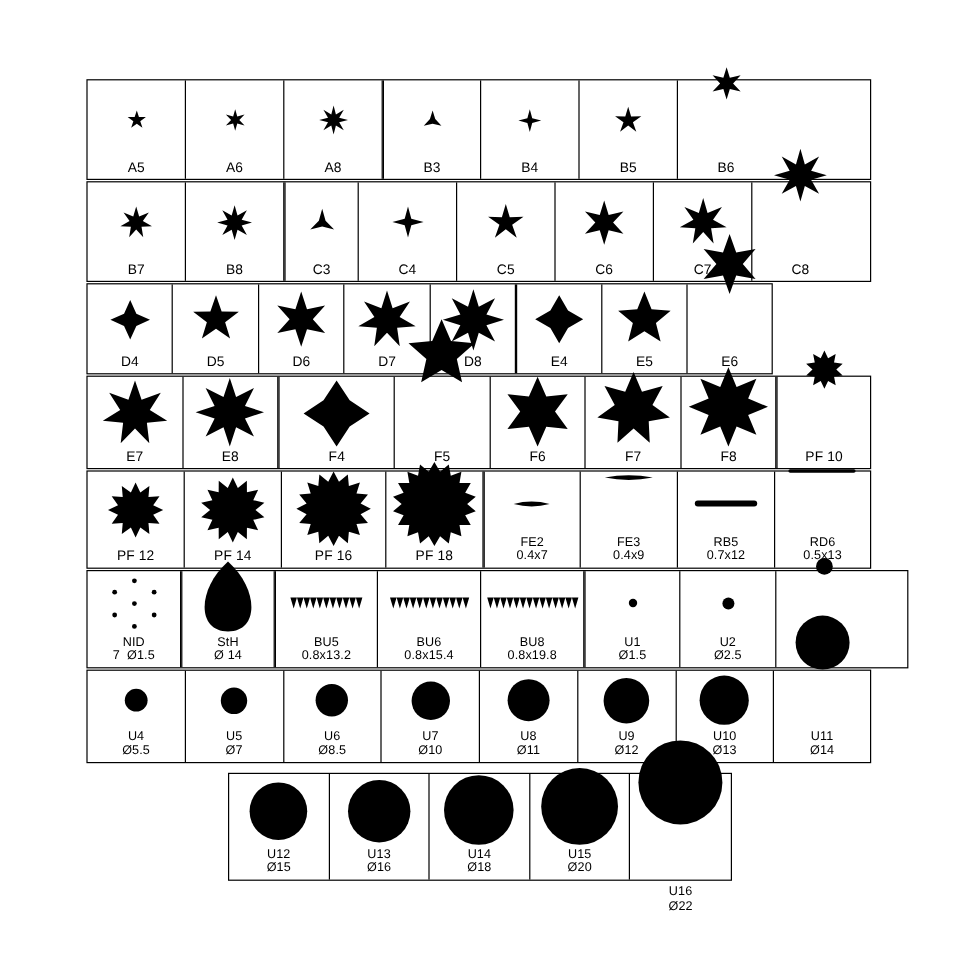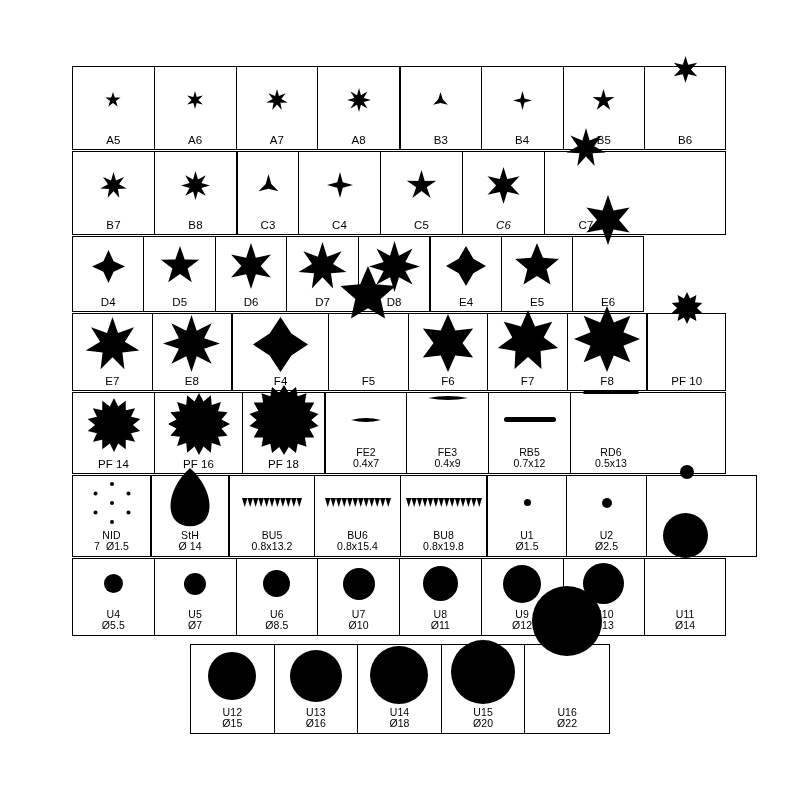--- a/index.html
+++ b/index.html
@@ -76,28 +76,20 @@
       <div class="cell" style="width: 82px;">
         <div class="shape">
           <svg width="24" height="24" viewBox="-12 -12 24 24">
             <path d="M0.00,-9.00L1.71,-2.96L7.79,-4.50L3.42,0.00L7.79,4.50L1.71,2.96L0.00,9.00L-1.71,2.96L-7.79,4.50L-3.42,0.00L-7.79,-4.50L-1.71,-2.96Z" fill="#000000"></path>
           </svg>
         </div>
         <div class="label">A6</div>
       </div>
       <div class="cell" style="width: 82px;">
         <div class="shape">
-          <svg width="28" height="28" viewBox="-14 -14 28 28">
-            <path d="M0.00,-11.00L1.91,-3.96L8.60,-6.86L4.29,-0.98L10.72,2.45L3.44,2.74L4.77,9.91L0.00,4.40L-4.77,9.91L-3.44,2.74L-10.72,2.45L-4.29,-0.98L-8.60,-6.86L-1.91,-3.96Z" fill="#000000"></path>
-          </svg>
-        </div>
-        <div class="label">A7</div>
-      </div>
-      <div class="cell" style="width: 82px;">
-        <div class="shape">
           <svg width="30" height="30" viewBox="-15 -15 30 30">
             <path d="M0.00,-12.00L1.93,-4.66L8.49,-8.49L4.66,-1.93L12.00,0.00L4.66,1.93L8.49,8.49L1.93,4.66L0.00,12.00L-1.93,4.66L-8.49,8.49L-4.66,1.93L-12.00,0.00L-4.66,-1.93L-8.49,-8.49L-1.93,-4.66Z" fill="#000000"></path>
           </svg>
         </div>
         <div class="label">A8</div>
       </div>
       <div class="cell sep" style="width: 82px;">
         <div class="shape">
           <svg width="23" height="23" viewBox="-11.5 -11.5 23 23">
             <path d="M0.00,-8.50L2.21,-1.27L7.36,4.25L0.00,2.55L-7.36,4.25L-2.21,-1.28Z" fill="#000000"></path>
@@ -164,36 +156,44 @@
         <div class="label">C4</div>
       </div>
       <div class="cell" style="width: 82px;">
         <div class="shape">
           <svg width="37" height="37" viewBox="-18.5 -18.5 37 37">
             <path d="M0.00,-15.50L3.28,-4.51L14.74,-4.79L5.31,1.72L9.11,12.54L0.00,5.58L-9.11,12.54L-5.31,1.72L-14.74,-4.79L-3.28,-4.51Z" fill="#000000"></path>
           </svg>
         </div>
         <div class="label">C5</div>
       </div>
-      <div class="cell" style="width: 82px; font-style: italic;">
+      <div class="cell" style="width: 82px;">
         <div class="shape">
           <svg width="43" height="43" viewBox="-21.5 -21.5 43 43">
             <path d="M0.00,-18.50L3.70,-6.41L16.02,-9.25L7.40,0.00L16.02,9.25L3.70,6.41L0.00,18.50L-3.70,6.41L-16.02,9.25L-7.40,0.00L-16.02,-9.25L-3.70,-6.41Z" fill="#000000"></path>
           </svg>
         </div>
         <div class="label">C6</div>
       </div>
       <div class="cell" style="width: 82px;">
         <div class="shape">
           <svg width="46" height="46" viewBox="-23 -23 46 46">
             <path d="M0.00,-20.00L3.64,-7.57L15.64,-12.47L8.19,-1.87L19.50,4.45L6.57,5.24L8.68,18.02L0.00,8.40L-8.68,18.02L-6.57,5.24L-19.50,4.45L-8.19,-1.87L-15.64,-12.47L-3.64,-7.57Z" fill="#000000"></path>
           </svg>
         </div>
         <div class="label">C7</div>
       </div>
+      <div class="cell" style="width: 80px;">
+        <div class="shape">
+          <svg width="50" height="50" viewBox="-25 -25 50 50">
+            <path d="M0.00,-22.00L3.70,-8.94L15.56,-15.56L8.94,-3.70L22.00,0.00L8.94,3.70L15.56,15.56L3.70,8.94L0.00,22.00L-3.70,8.94L-15.56,15.56L-8.94,3.70L-22.00,0.00L-8.94,-3.70L-15.56,-15.56L-3.70,-8.94Z" fill="#000000"></path>
+          </svg>
+        </div>
+        <div class="label">C8</div>
+      </div>
     </div>
     <div class="row" style="left: 72px; top: 236px; width: 572px; height: 76px;">
       <div class="cell" style="width: 82px;">
         <div class="shape">
           <svg width="39" height="39" viewBox="-19.5 -19.5 39 39">
             <path d="M0.00,-16.50L5.13,-5.13L16.50,0.00L5.13,5.13L0.00,16.50L-5.13,5.13L-16.50,0.00L-5.13,-5.13Z" fill="#000000"></path>
           </svg>
         </div>
         <div class="label">D4</div>
       </div>
@@ -314,20 +314,28 @@
       <div class="cell sep" style="width: 80px;">
         <div class="shape">
           <svg width="38" height="38" viewBox="-19 -19 38 38">
             <path d="M0.00,-16.00L3.07,-9.43L9.40,-12.94L8.03,-5.83L15.22,-4.94L9.92,0.00L15.22,4.94L8.03,5.83L9.40,12.94L3.07,9.43L0.00,16.00L-3.07,9.43L-9.40,12.94L-8.03,5.83L-15.22,4.94L-9.92,0.00L-15.22,-4.94L-8.03,-5.83L-9.40,-12.94L-3.07,-9.43Z" fill="#000000"></path>
           </svg>
         </div>
         <div class="label">PF 10</div>
       </div>
     </div>
     <div class="row" style="left: 72px; top: 392px; width: 654px; height: 82px;">
+      <div class="cell" style="width: 82px;">
+        <div class="shape">
+          <svg width="52" height="52" viewBox="-26 -26 52 52">
+            <path d="M0.00,-23.00L3.93,-14.66L11.50,-19.92L10.73,-10.73L19.92,-11.50L14.66,-3.93L23.00,0.00L14.66,3.93L19.92,11.50L10.73,10.73L11.50,19.92L3.93,14.66L0.00,23.00L-3.93,14.66L-11.50,19.92L-10.73,10.73L-19.92,11.50L-14.66,3.93L-23.00,0.00L-14.66,-3.93L-19.92,-11.50L-10.73,-10.73L-11.50,-19.92L-3.93,-14.66Z" fill="#000000"></path>
+          </svg>
+        </div>
+        <div class="label">PF 12</div>
+      </div>
       <div class="cell" style="width: 82px;">
         <div class="shape">
           <svg width="60" height="60" viewBox="-30 -30 60 60">
             <path d="M0.00,-27.00L4.21,-18.43L11.71,-24.33L11.78,-14.78L21.11,-16.83L17.03,-8.20L26.32,-6.01L18.90,0.00L26.32,6.01L17.03,8.20L21.11,16.83L11.78,14.78L11.71,24.33L4.21,18.43L0.00,27.00L-4.21,18.43L-11.71,24.33L-11.78,14.78L-21.11,16.83L-17.03,8.20L-26.32,6.01L-18.90,0.00L-26.32,-6.01L-17.03,-8.20L-21.11,-16.83L-11.78,-14.78L-11.71,-24.33L-4.21,-18.43Z" fill="#000000"></path>
           </svg>
         </div>
         <div class="label">PF 14</div>
       </div>
       <div class="cell" style="width: 88px;">
         <div class="shape">
@@ -542,21 +550,21 @@
         <div class="label small"><span>U14</span><span class="l2">Ø18</span></div>
       </div>
       <div class="cell" style="width: 84px;">
         <div class="shape">
           <svg width="70" height="70" viewBox="-35 -35 70 70">
             <circle cx="0" cy="0" r="32" fill="#000000"></circle>
           </svg>
         </div>
         <div class="label small"><span>U15</span><span class="l2">Ø20</span></div>
       </div>
-      <div class="cell" style="width: 84px;">
+      <div class="cell" style="width: 84px; justify-content: center;">
         <div class="shape">
           <svg width="76" height="76" viewBox="-38 -38 76 76">
             <circle cx="0" cy="0" r="35" fill="#000000"></circle>
           </svg>
         </div>
         <div class="label small"><span>U16</span><span class="l2">Ø22</span></div>
       </div>
     </div>
   </div>
 

